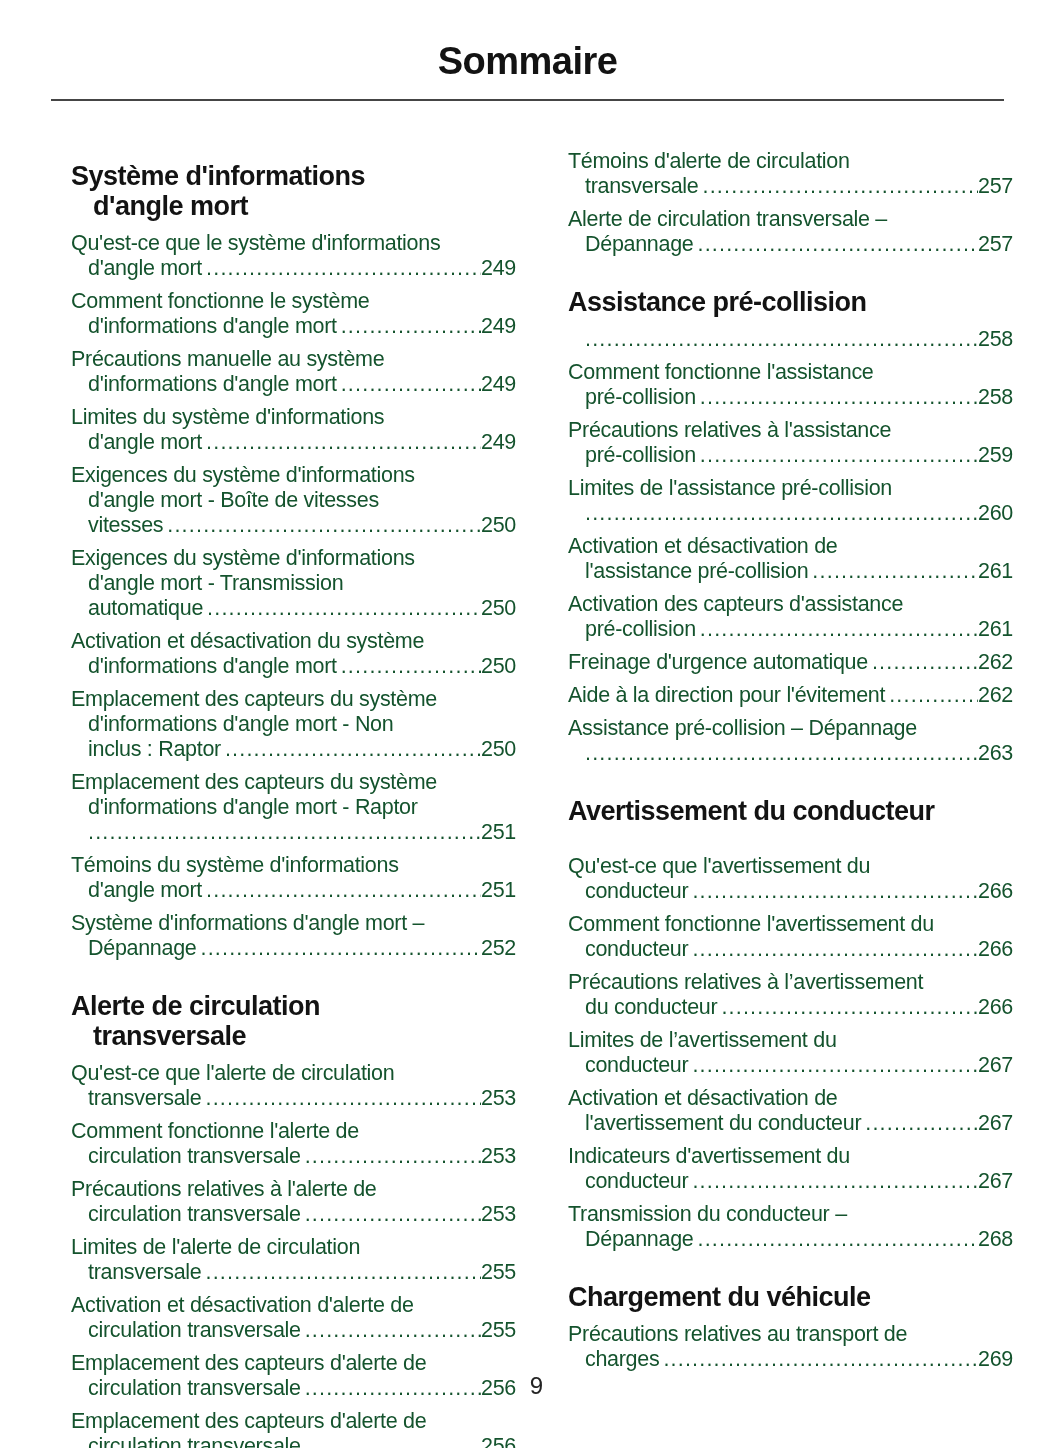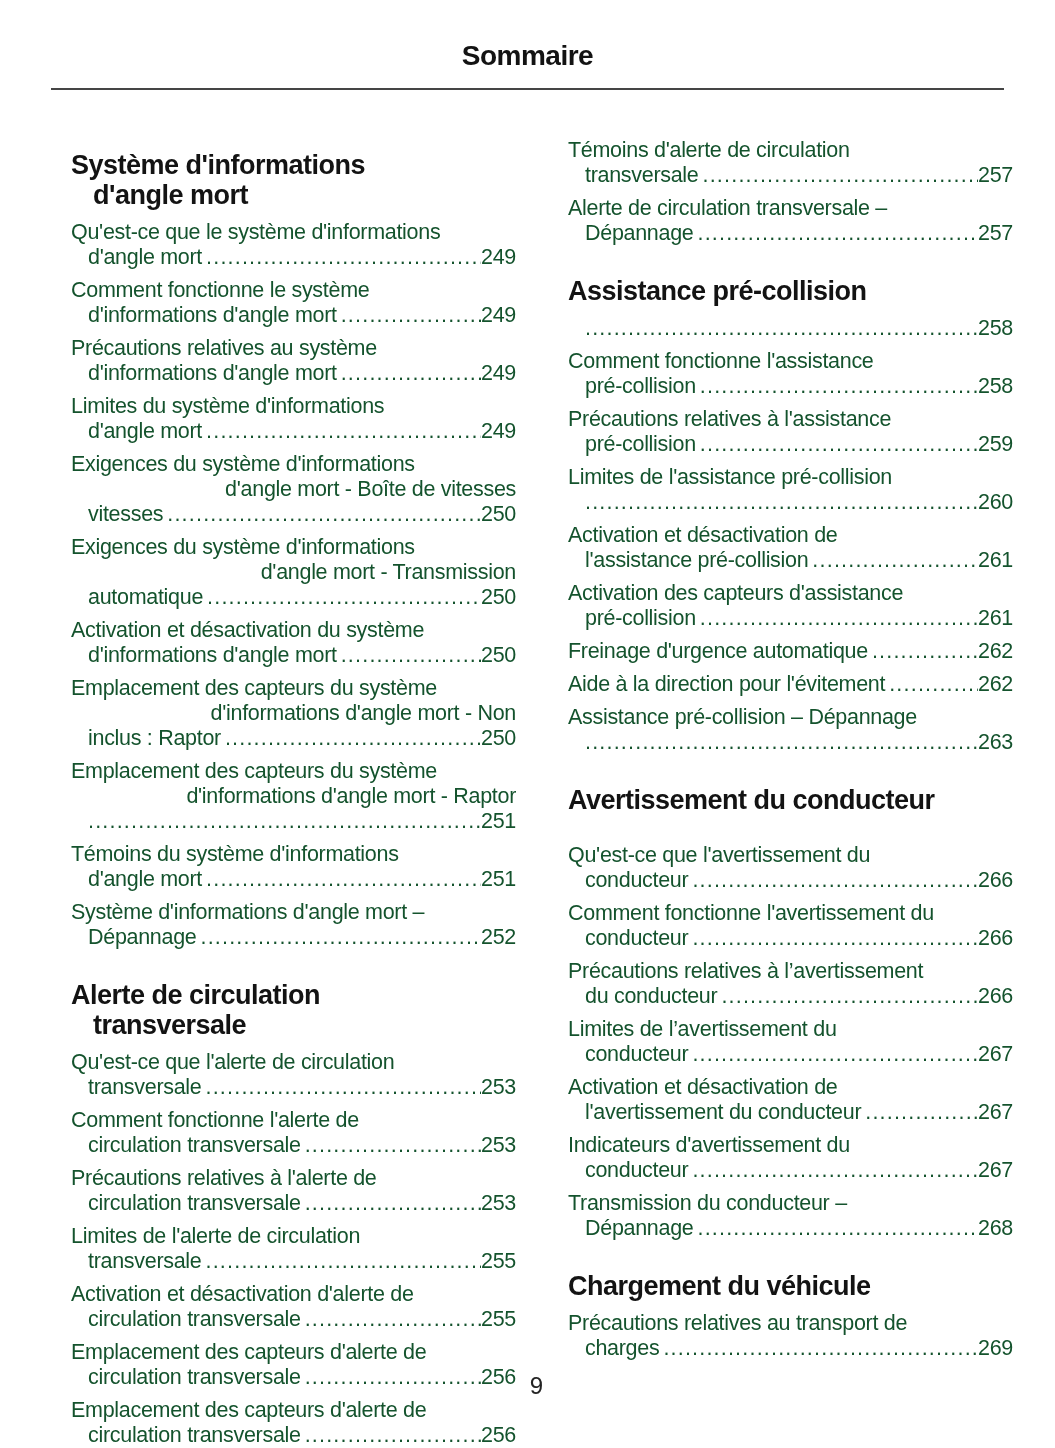--- a/index.html
+++ b/index.html
@@ -7,21 +7,21 @@
     position:relative;
     width:1055px;height:1448px;
     background:#ffffff;
     font-family:"Liberation Sans",sans-serif;
     color:#262626;
     overflow:hidden;
   }
   .doc-title{
     padding-top:40px;
     text-align:center;
-    font-size:28px;
+    font-size:38px;
     font-weight:800;
     letter-spacing:-0.5px;
     color:#131313;
   }
   .rule{
     margin:16px auto 0 auto;
     width:953px;height:0;
     border-top:2px solid #454545;
   }
   .content{
@@ -43,21 +43,21 @@
   .sec-heading .h-line{white-space:nowrap;}
   .sec-heading .h-line.cont{padding-left:22px;}
   .entry{
     font-size:21.5px;
     line-height:25px;
     letter-spacing:-0.3px;
     margin:0 0 8px 0;
     color:#14532d;
   }
   .eline{white-space:nowrap;overflow:hidden;}
-  .eline.cont{padding-left:17px;text-align:right;}
+  .eline.cont{padding-left:17px;}
   .lastline{display:flex;align-items:baseline;}
   .lastline.cont{padding-left:17px;}
   .ltext{flex:0 0 auto;white-space:nowrap;padding-right:4px;}
   .dots{
     flex:1 1 auto;min-width:0;
     overflow:hidden;white-space:nowrap;
     letter-spacing:1.2px;
   }
   .pg{flex:0 0 auto;white-space:nowrap;}
   .footer{
@@ -91,21 +91,21 @@
         </div>
         <div class="entry">
           <div class="eline">Comment fonctionne le système</div>
           <div class="lastline cont">
             <span class="ltext">d'informations d'angle mort</span>
             <span class="dots">................................................................................................................................................................</span>
             <span class="pg">249</span>
           </div>
         </div>
         <div class="entry">
-          <div class="eline">Précautions relatives au système</div>
+          <div class="eline">Précautions manuelle au système</div>
           <div class="lastline cont">
             <span class="ltext">d'informations d'angle mort</span>
             <span class="dots">................................................................................................................................................................</span>
             <span class="pg">249</span>
           </div>
         </div>
         <div class="entry">
           <div class="eline">Limites du système d'informations</div>
           <div class="lastline cont">
             <span class="ltext">d'angle mort</span>

